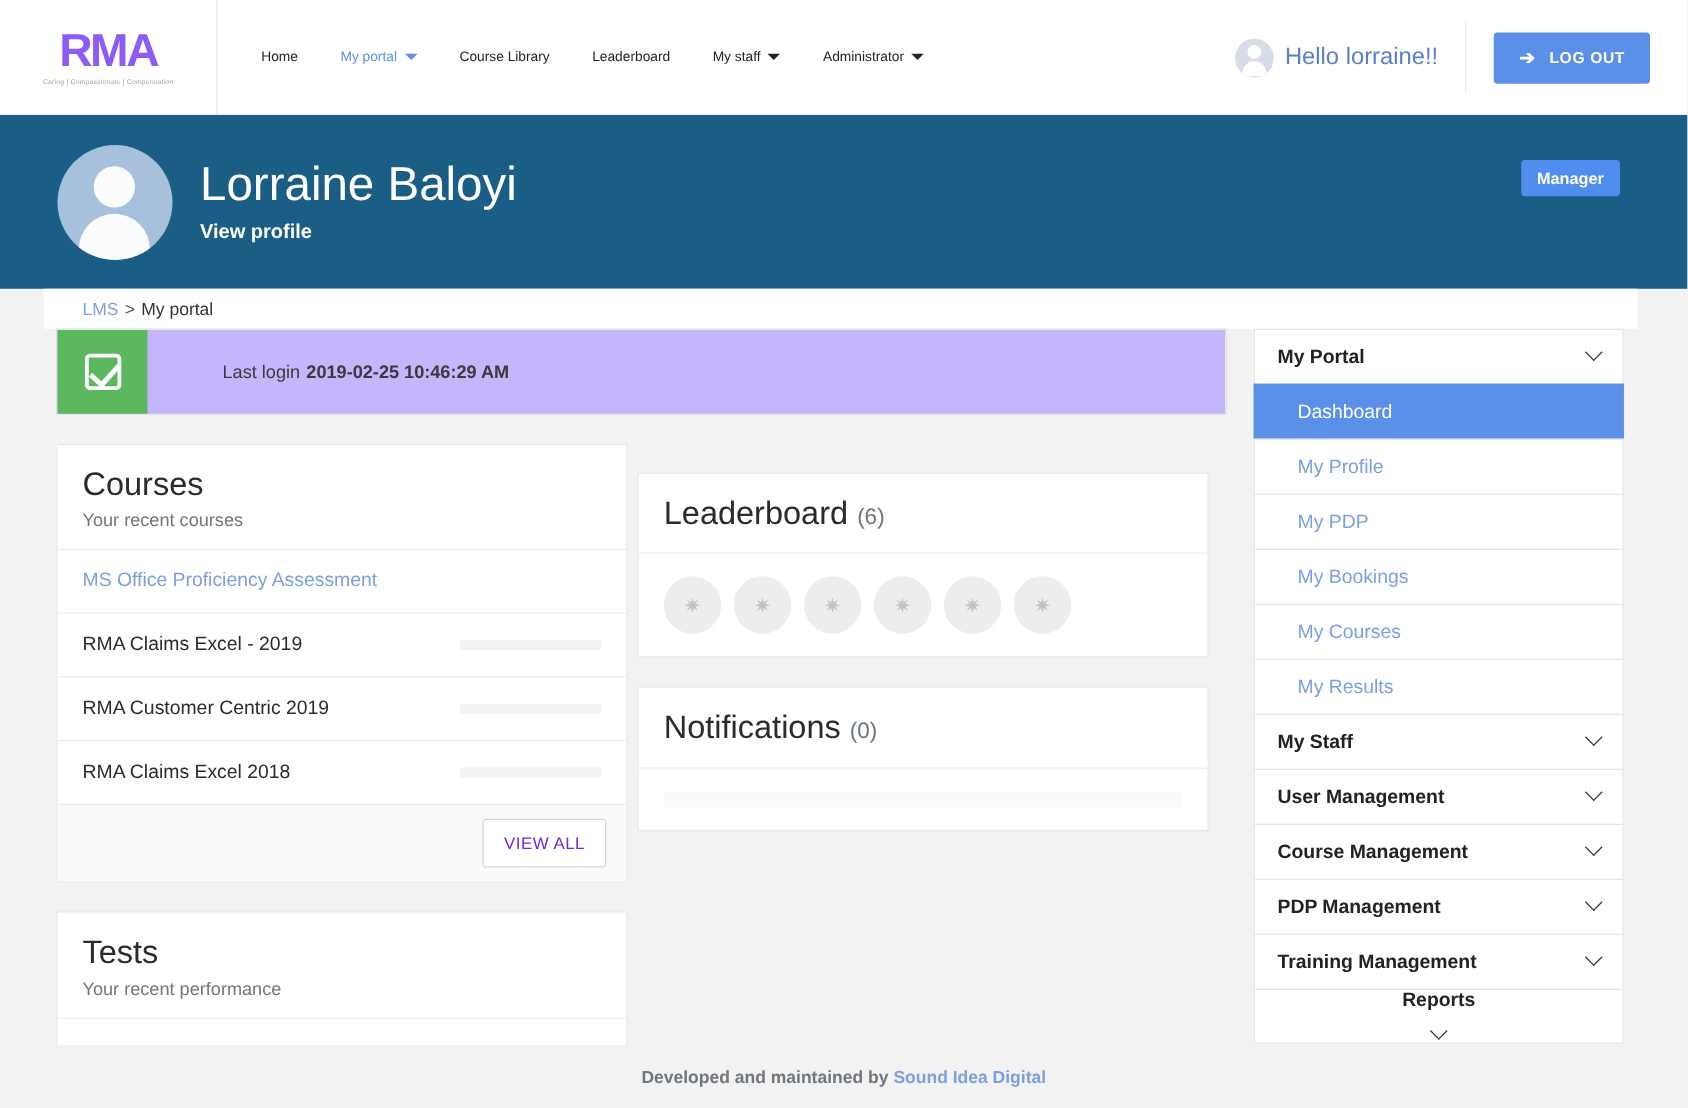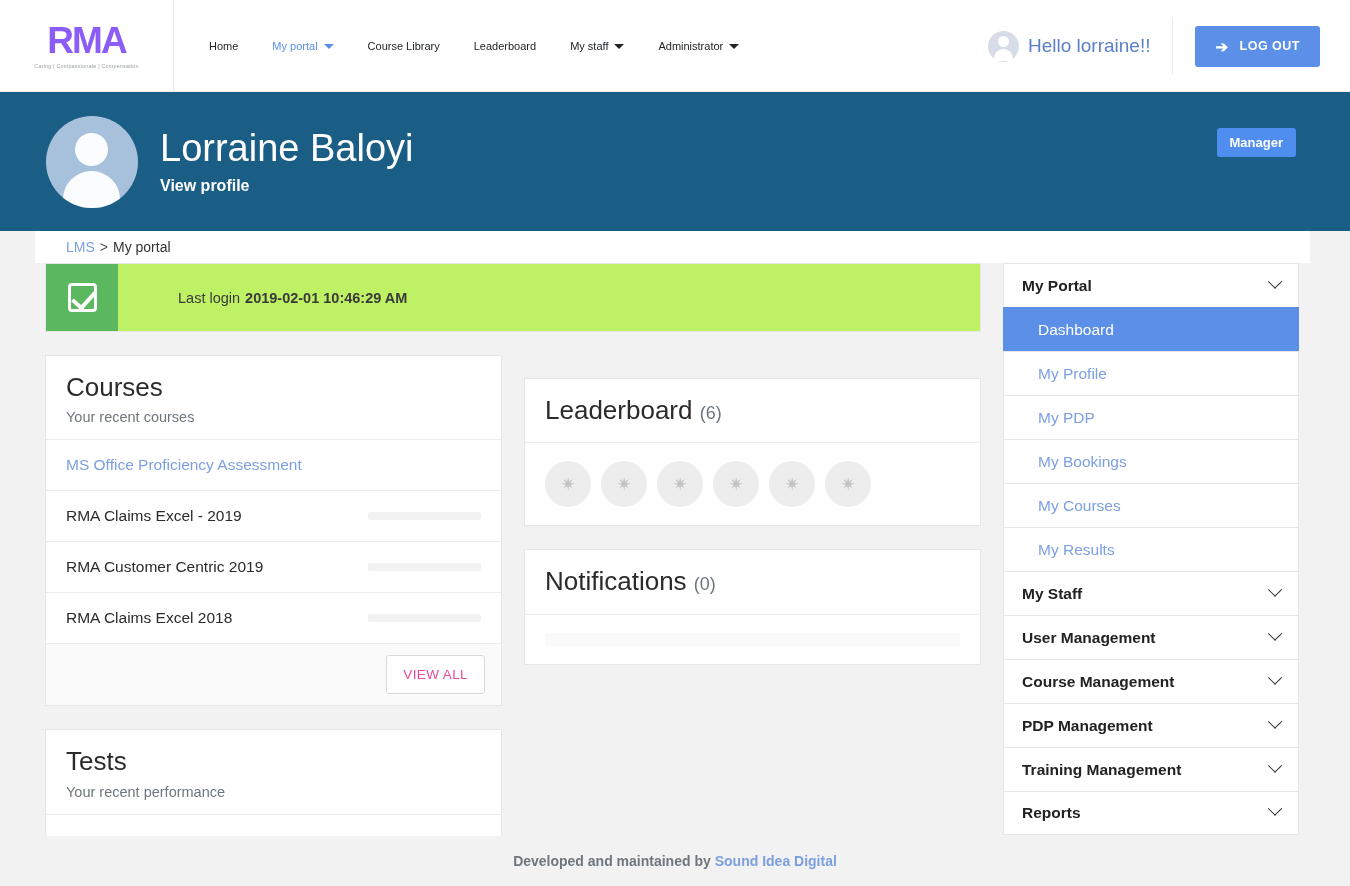--- a/index.html
+++ b/index.html
@@ -120,60 +120,60 @@
   .col-right { position: absolute; left: 968px; top: 0; width: 296px; }
 
   .card { background: #fff; border: 1px solid #e6e6e6; }
   .card-head { padding: 18px 20px 14px 20px; }
   .card-title { font-size: 26px; color: #2b2b2b; font-weight: 400; line-height: 1.05; }
   .card-title .cnt { font-size: 18px; color: #6c757d; }
   .card-sub { font-size: 14.5px; color: #6f767c; margin-top: 8px; }
 
   
   .lastlogin {
-    display: flex; align-items: stretch; background: #bef264;
+    display: flex; align-items: stretch; background: #c4b5fd;
     border: 1px solid #e6e6e6; width: 936px; height: 69px;
   }
   .ll-icon {
     width: 72px; background: #5cb85f; display: flex;
     align-items: center; justify-content: center; flex: none;
   }
   .ll-check {
     width: 29px; height: 29px; border: 3px solid #fff; border-radius: 4px;
     position: relative;
   }
   .ll-check::after {
     content: ""; position: absolute; left: 6px; top: 0px; width: 10px; height: 19px;
     border: solid #fff; border-width: 0 4px 4px 0; transform: rotate(42deg);
   }
   .ll-text {
     display: flex; align-items: center; padding-left: 60px;
     font-size: 14.5px; color: #3a3a3a;
   }
   .ll-text b { font-weight: 700; margin-left: 5px; }
 
-  .two-col { display: flex; gap: 22px; margin-top: 23px; }
+  .two-col { display: flex; gap: 8px; margin-top: 23px; }
   .cardcol { width: 457px; }
 
   .list-row {
     border-top: 1px solid #ececec; padding: 16px 20px;
     font-size: 15.5px; color: #2b2b2b; display: flex; align-items: center;
     min-height: 50px;
   }
   .list-row.link { color: #7b9fe0; cursor: pointer; }
   .row-name { flex: 1; }
   .prog {
     width: 113px; height: 8px; background: #f2f2f2; border-radius: 2px; flex: none;
   }
   .card-foot {
     border-top: 1px solid #ececec; background: #fafafa;
     padding: 11px 16px; display: flex; justify-content: flex-end;
   }
   .btn-viewall {
-    border: 1px solid #d8d8d8; background: #fff; color: #ec4899;
+    border: 1px solid #d8d8d8; background: #fff; color: #6d28d9;
     font-size: 13.5px; letter-spacing: .4px; padding: 11px 16px;
     border-radius: 3px; cursor: pointer; font-family: "Liberation Sans", sans-serif;
   }
 
   .reward-body { border-top: 1px solid #ececec; padding: 20px; min-height: 90px; }
   .reward-badge {
     width: 56px; height: 56px; border-radius: 50%; background: #c800c8;
     display: flex; align-items: center; justify-content: center;
   }
   .reward-inner {
@@ -196,21 +196,21 @@
   .notif-body { border-top: 1px solid #ececec; padding: 18px 20px; }
   .notif-ph { height: 13px; background: #fafafa; border-radius: 2px; }
 
   
   .side-sec {
     background: #fff; border: 1px solid #e6e6e6; border-bottom: none;
     padding: 0 18px; height: 44px; display: flex; align-items: center;
     justify-content: space-between; font-size: 15.5px; color: #222;
     font-weight: 700; cursor: pointer;
   }
-  .side-sec:last-child { border-bottom: 1px solid #e6e6e6; }
+  .side-sec:last-child { border-bottom: 1px solid #e6e6e6; flex-direction: column; }
   .chev {
     width: 10px; height: 10px; border-right: 1.6px solid #333;
     border-bottom: 1.6px solid #333; transform: rotate(45deg) translate(-3px,-3px);
     flex: none;
   }
   .side-item {
     background: #fff; border: 1px solid #e6e6e6; border-bottom: none;
     padding: 0 34px; height: 44px; display: flex; align-items: center;
     font-size: 15.5px; color: #7b9fe0; cursor: pointer;
   }
@@ -284,21 +284,21 @@
 <div class="main">
 
   <div class="col-left">
 
     <div class="lastlogin">
       <div class="ll-icon">
         <div class="ll-check"></div>
       </div>
       <div class="ll-text">
         <span>Last login</span>
-        <b>2019-02-01 10:46:29 AM</b>
+        <b>2019-02-25 10:46:29 AM</b>
       </div>
     </div>
 
     <div class="two-col">
 
       <div class="cardcol">
         <div class="card">
           <div class="card-head">
             <div class="card-title">Courses</div>
             <div class="card-sub">Your recent courses</div>

